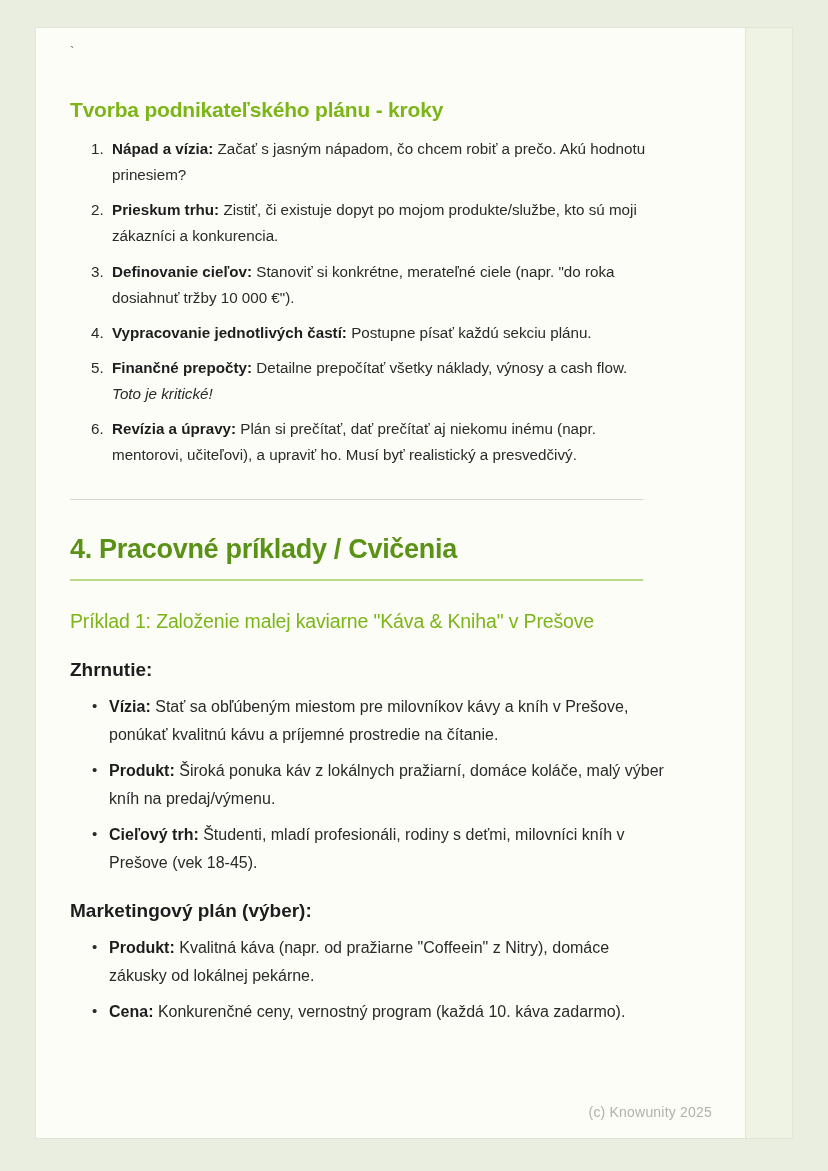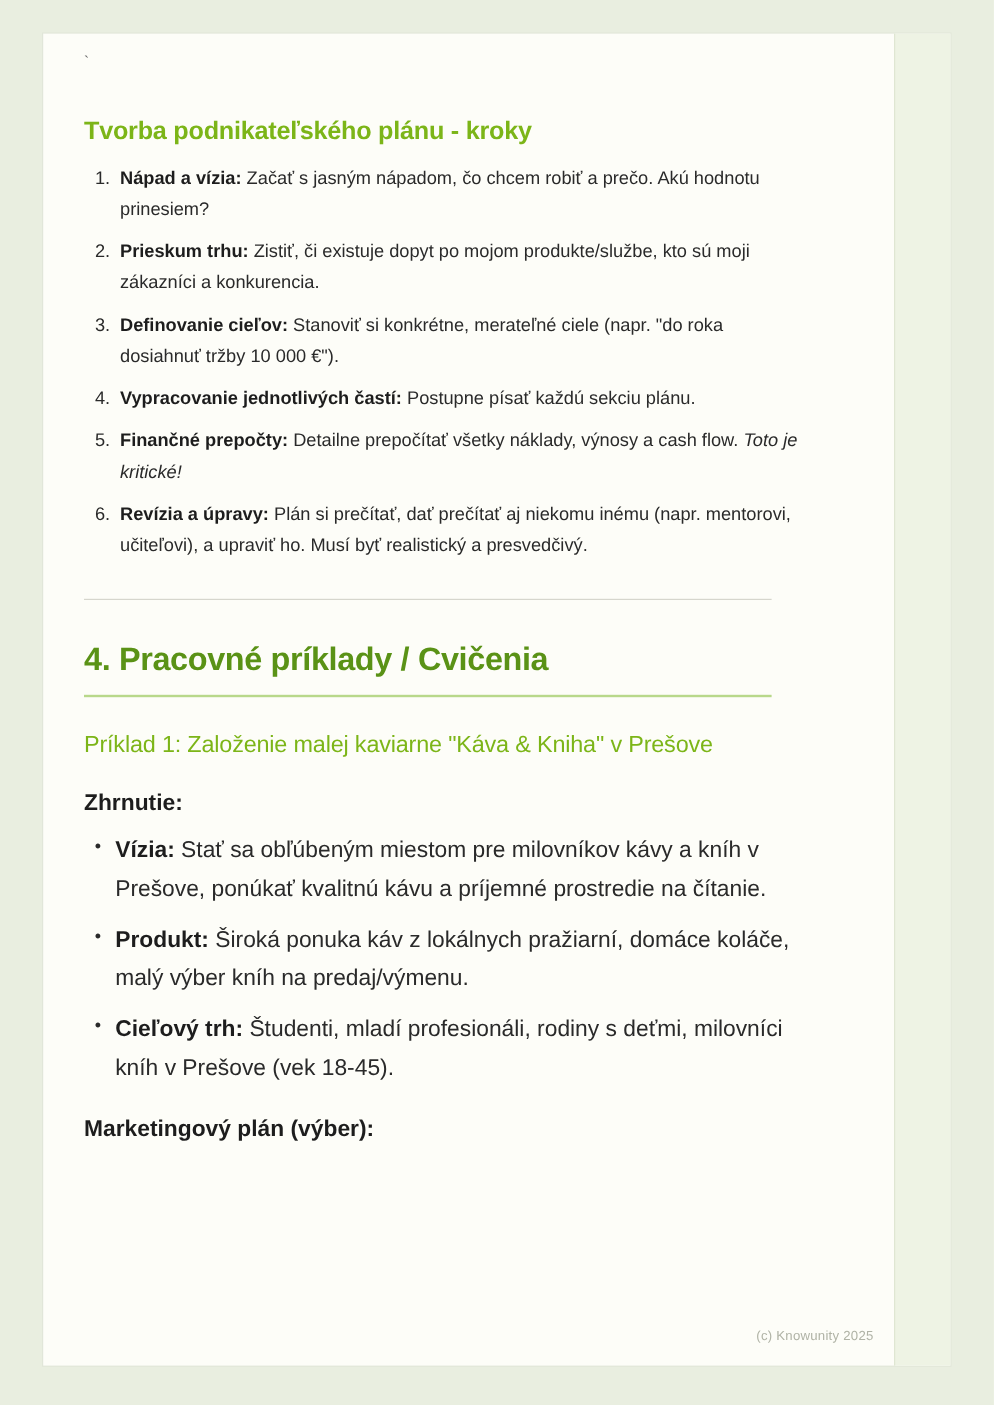--- a/index.html
+++ b/index.html
@@ -48,21 +48,21 @@
     letter-spacing: 0;
   }
   h2.section-title {
     color: #7cb518;
     font-size: 21px;
     font-weight: bold;
     margin: 36px 0 14px 0;
     letter-spacing: -0.2px;
   }
   ol.steps {
-    margin: 0;
+    margin: 12px;
     padding-left: 26px;
     color: #2a2a2a;
   }
   ol.steps > li {
     font-size: 15.2px;
     line-height: 1.72;
     margin-bottom: 9px;
     padding-left: 4px;
   }
   ol.steps > li::marker {
@@ -107,39 +107,40 @@
     margin: 24px 0 0 0;
   }
 
   ul.bullets {
     margin: 12px 0 0 0;
     padding-left: 26px;
     color: #2a2a2a;
     list-style: none;
   }
   ul.bullets > li {
-    font-size: 19px;
+    font-size: 16px;
     line-height: 1.72;
     margin-bottom: 9px;
     position: relative;
+    margin-left: 13px;
   }
   ul.bullets > li::before {
     content: "\2022";
     position: absolute;
     left: -17px;
     top: 0;
     color: #2a2a2a;
     font-size: 15px;
   }
 
   .footer {
     position: absolute;
-    right: 64px;
+    right: 80px;
     bottom: 18px;
-    font-size: 11px;
+    font-size: 14px;
     color: #b0b3a6;
     letter-spacing: 0.2px;
   }
 </style>
 </head>
 <body>
 
 <div class="page">
   <div class="sheet">
     <div class="sheet-edge"></div>
@@ -168,18 +169,22 @@
       <p class="lead">Zhrnutie:</p>
 
       <ul class="bullets">
         <li><b>Vízia:</b><span> Stať sa obľúbeným miestom pre milovníkov kávy a kníh v Prešove, ponúkať kvalitnú kávu a príjemné prostredie na čítanie.</span></li>
         <li><b>Produkt:</b><span> Široká ponuka káv z lokálnych pražiarní, domáce koláče, malý výber kníh na predaj/výmenu.</span></li>
         <li><b>Cieľový trh:</b><span> Študenti, mladí profesionáli, rodiny s deťmi, milovníci kníh v Prešove (vek 18-45).</span></li>
       </ul>
 
       <p class="lead">Marketingový plán (výber):</p>
 
+      <ul class="bullets">
+        <li><b>Produkt:</b><span> Kvalitná káva (napr. od pražiarne "Coffeein" z Nitry), domáce zákusky od lokálnej pekárne.</span></li>
+        <li><b>Cena:</b><span> Konkurenčné ceny, vernostný program (každá 10. káva zadarmo).</span></li>
+      </ul>
 
     </div>
 
     <div class="footer">(c) Knowunity 2025</div>
   </div>
 </div>
 
 </body></html>

